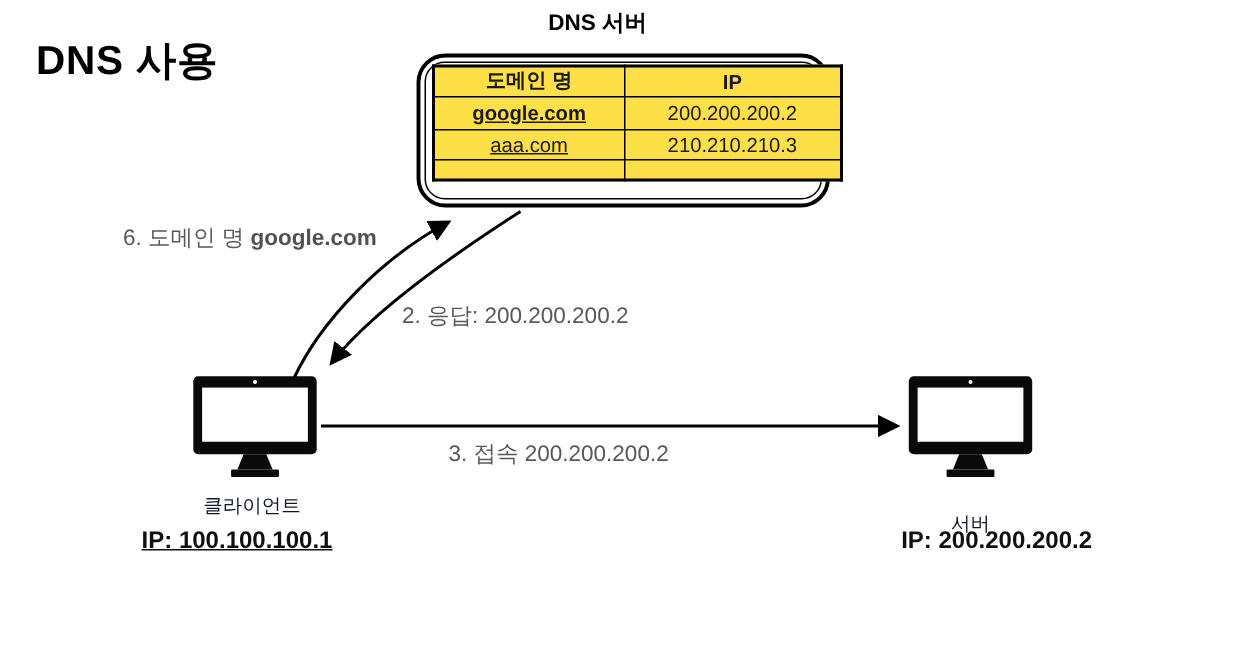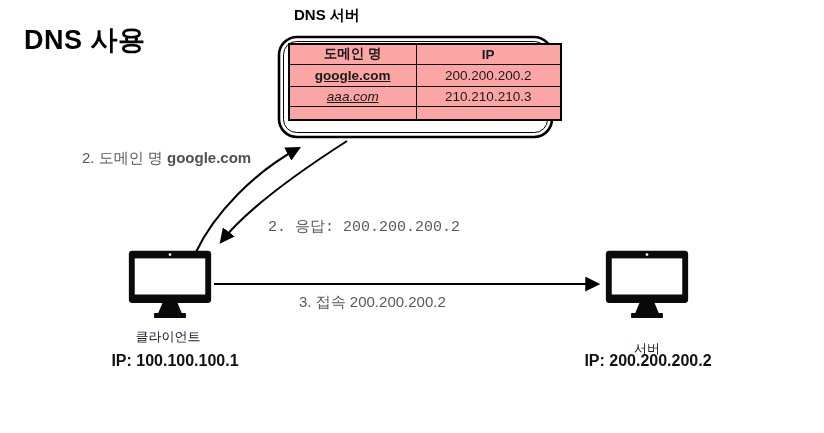--- a/index.html
+++ b/index.html
@@ -7,60 +7,60 @@
   body { position: relative; font-family: "Liberation Sans", "DejaVu Sans", sans-serif; color: #1a1a1a; }
 
   .abs { position: absolute; }
 
   .page-title {
     left: 24px; top: 22px;
     font-size: 27px; font-weight: 800; letter-spacing: 0.5px; color: #000;
   }
 
   .dns-box-label {
-    left: 294px; top: 6px; width: 273px;
-    font-size: 15px; font-weight: 700; color: #000;
+    left: 262px; top: 6px; width: 273px;
+    text-align: center; font-size: 15px; font-weight: 700; color: #000;
   }
 
   .diagram-svg { left: 0; top: 0; width: 824px; height: 433px; z-index: 0; }
 
   .dns-table-wrap { left: 288px; top: 43px; z-index: 2; }
-  table.dns-table { border-collapse: collapse; background: #fca5a5; }
+  table.dns-table { border-collapse: collapse; background: #fde047; }
   table.dns-table td, table.dns-table th {
     border: 1.5px solid #000; text-align: center; vertical-align: middle;
     font-size: 13.5px; padding: 0 6px;
   }
   table.dns-table { border: 2px solid #000; }
   .col-domain { width: 127px; }
   .col-ip { width: 145px; }
   .row-header { height: 20px; }
   .row-1 { height: 22px; }
   .row-2 { height: 20px; }
   .row-empty { height: 14px; }
   .domain-google { font-weight: 700; text-decoration: underline; }
-  .domain-aaa { text-decoration: underline; font-style: italic; }
+  .domain-aaa { text-decoration: underline; }
   .ip-cell { font-size: 14px; margin-top: 18px; }
 
   .step-label { color: #58595b; font-size: 15px; white-space: nowrap; z-index: 2; }
   .step-label b { font-weight: 700; color: #505153; }
   .step-1 { left: 82px; top: 149px; }
-  .step-2 { left: 268px; top: 217px; font-family: Liberation Mono, monospace; }
+  .step-2 { left: 268px; top: 201px; }
   .step-3 { left: 299px; top: 293px; }
 
   .monitor { z-index: 2; }
   .device-label { color: #0f172a; font-size: 13px; text-align: center; z-index: 2; }
   .device-ip { color: #111; font-size: 16px; font-weight: 700; text-align: center; z-index: 2; white-space: nowrap; }
 
   .client-monitor { left: 128px; top: 250px; }
   .client-label { left: 118px; top: 328px; width: 100px; }
-  .client-ip { left: 95px; top: 352px; width: 160px; }
+  .client-ip { left: 78px; top: 352px; width: 160px; text-decoration: underline; }
 
   .server-monitor { left: 605px; top: 250px; }
   .server-label { left: 597px; top: 340px; width: 100px; }
-  .server-ip { left: 568px; top: 352px; width: 160px; }
+  .server-ip { left: 568px; top: 352px; width: 160px; text-align: right; }
 </style>
 </head>
 <body>
 
 <div class="abs page-title">DNS 사용</div>
 
 <div class="abs dns-box-label">DNS 서버</div>
 
 <svg class="abs diagram-svg" viewBox="0 0 824 433" xmlns="http://www.w3.org/2000/svg">
   <defs>
@@ -98,21 +98,21 @@
     </tr>
     <tr class="row-empty">
       <td></td>
       <td></td>
     </tr>
   </tbody>
     </table>
 </div>
 
 <div class="abs step-label step-1">
-  <span>2. 도메인 명</span>
+  <span>6. 도메인 명</span>
   <b>google.com</b>
 </div>
 <div class="abs step-label step-2">2. 응답: 200.200.200.2</div>
 <div class="abs step-label step-3">3. 접속 200.200.200.2</div>
 
 <svg class="abs monitor client-monitor" width="84" height="68" viewBox="0 0 100 81">
   <rect x="1" y="1" width="98" height="62" rx="4" fill="#0a0a0a"></rect>
   <rect x="8" y="10" width="84" height="43" fill="#ffffff"></rect>
   <circle cx="50" cy="5.5" r="1.6" fill="#ffffff"></circle>
   <polygon points="41,63 59,63 64,75 36,75" fill="#0a0a0a"></polygon>

